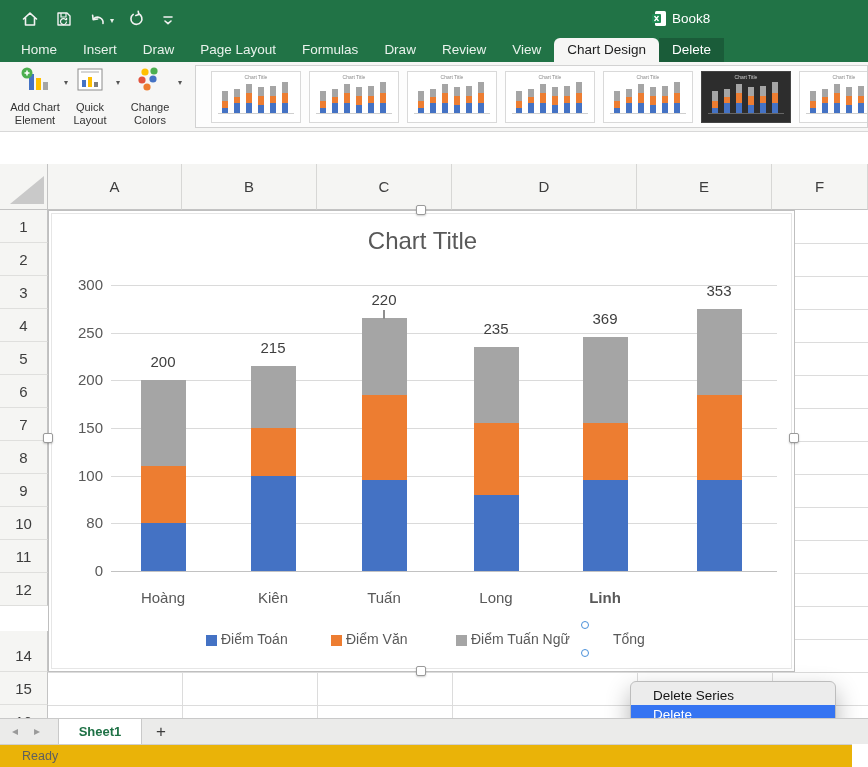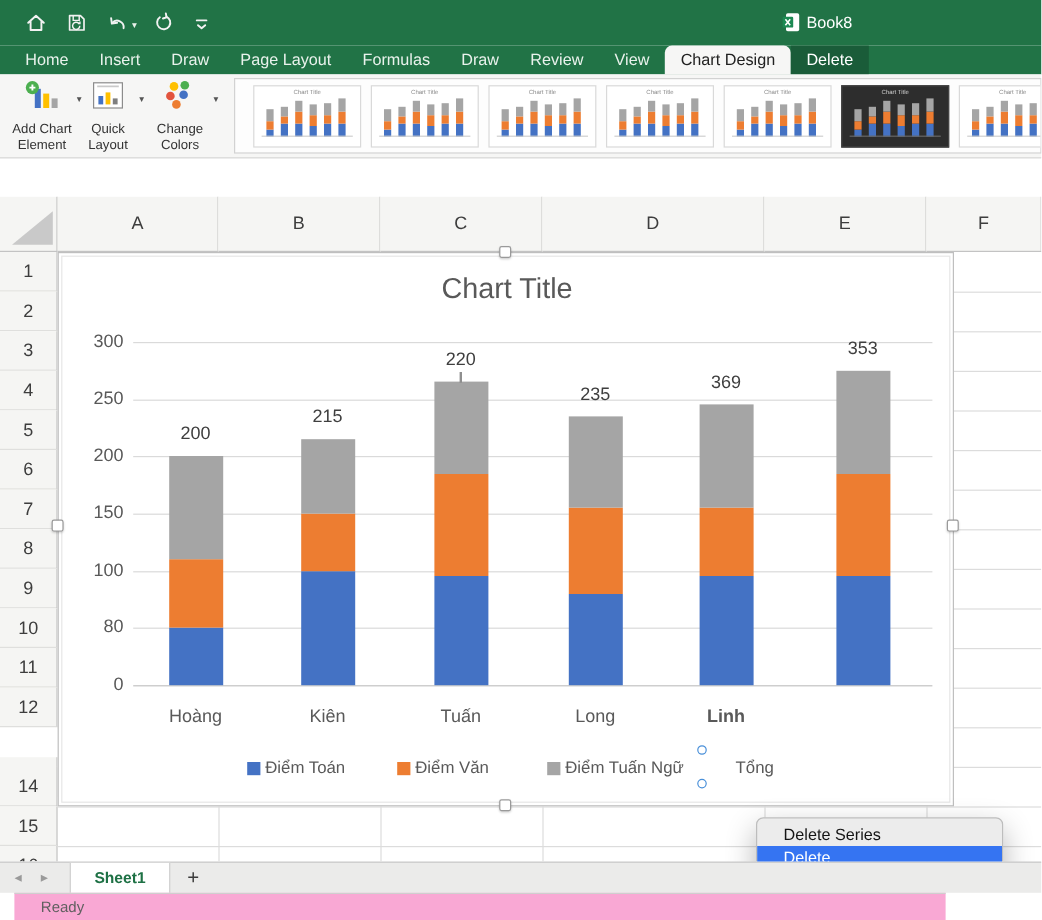--- a/index.html
+++ b/index.html
@@ -71,21 +71,21 @@
   .menu-item { position:relative; height:19px; line-height:19px; padding-left:22px; font-size:13.5px; color:#151515; white-space:nowrap; }
   .menu-item.hl { background:#3574f2; color:#ffffff; }
 
   
   #sheettabs { position:absolute; left:0; top:718px; width:868px; height:26px; background:#ebebea; border-top:1px solid #c9c9c9; }
   .nav-arrow { position:absolute; top:0; line-height:25px; font-size:12px; color:#9a9a9a; }
   #sheet-tab { position:absolute; left:58px; top:0; width:84px; height:25px; background:#ffffff; border-left:1px solid #c9c9c9; border-right:1px solid #c9c9c9; text-align:center; line-height:25px; font-size:13px; font-weight:bold; color:#1e7145; }
   #add-sheet { position:absolute; left:148px; top:0; width:26px; text-align:center; line-height:25px; font-size:17px; color:#3c3c3c; }
 
   
-  #statusbar { position:absolute; left:12px; top:744px; width:776px; height:23px; background:#f9a8d4; border-top:1px solid #cfcfcf; }
+  #statusbar { position:absolute; left:0; top:744px; width:852px; height:23px; background:#eab308; border-top:1px solid #cfcfcf; }
   #status-text { position:absolute; left:22px; line-height:22px; font-size:12.5px; color:#5f5f5f; }
 </style>
 </head>
 <body>
 
 <div id="app">
 
   <div id="titlebar">
     <span class="qa-icon" style="left:20px">
       <svg width="20" height="20" viewBox="0 0 20 20">

